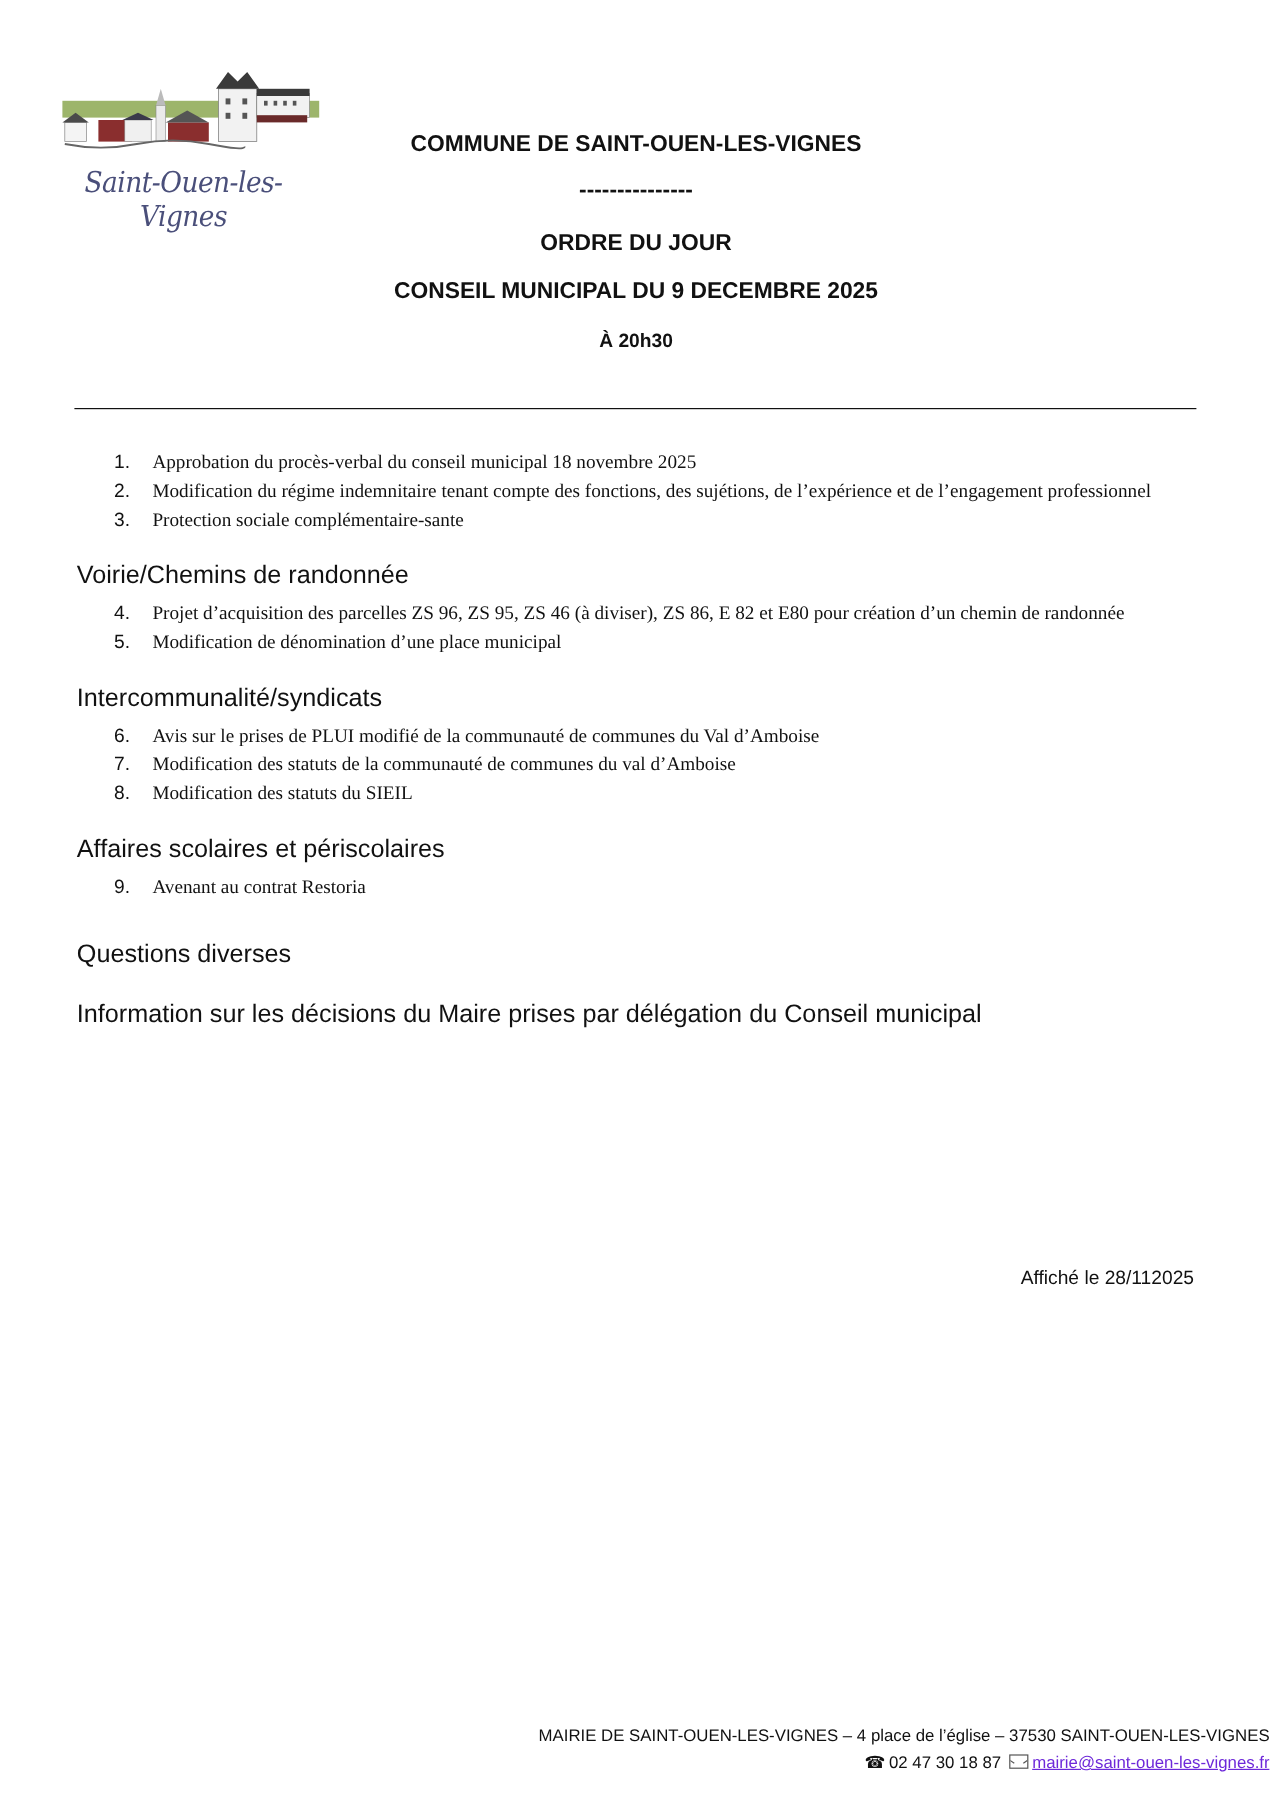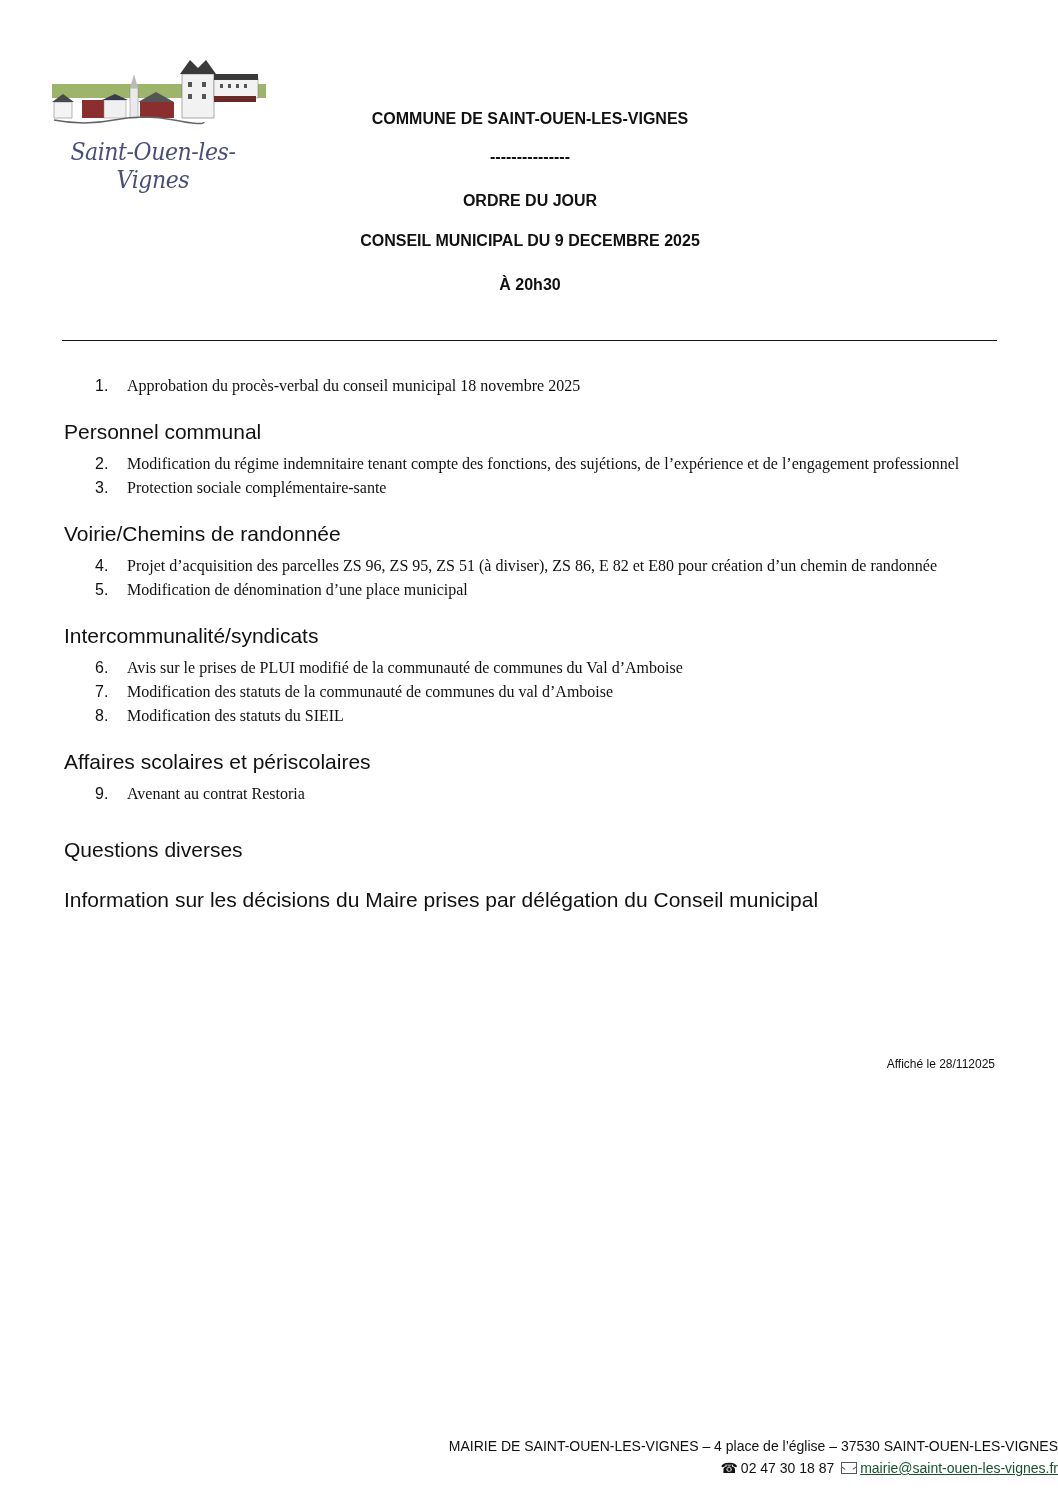--- a/index.html
+++ b/index.html
@@ -7,37 +7,37 @@
       width: 1058px; height: 1497px; position: relative; overflow: hidden;
       font-family: "Liberation Sans", sans-serif; color: #111;
     }
     .logo { position: absolute; left: 44px; top: 56px; width: 232px; height: 124px; }
     .logo svg { display: block; }
     .logo-text {
       position: absolute; left: 4px; top: 82px; width: 228px; text-align: center;
       font-family: "DejaVu Serif", serif; font-style: italic; font-size: 24px;
       color: #4a4f7a; letter-spacing: -0.5px; transform: scaleX(0.92); transform-origin: left;
     }
-    .hdr { position: absolute; left: 280px; width: 500px; text-align: center; font-weight: bold; font-size: 16px; }
+    .hdr { position: absolute; left: 280px; width: 500px; text-align: center; font-weight: bold; font-size: 19px; }
     .h1 { top: 110px; }
     .h2 { top: 148px; }
     .h3 { top: 192px; }
     .h4 { top: 232px; }
     .h5 { top: 276px; font-size: 16px; }
     .rule { position: absolute; left: 62px; width: 935px; top: 340px; height: 0; border-top: 1.5px solid #111; }
     .content { position: absolute; left: 64px; top: 374px; width: 932px; font-size: 16px; line-height: 24px; }
     .item { display: flex; margin: 0; }
     .num { width: 63px; flex: none; text-align: left; padding-left: 31px; box-sizing: border-box; }
     .txt { flex: 1; text-align: justify; font-family: Liberation Serif, serif; }
     .sec { font-size: 21px; line-height: 28px; margin-top: 20px; margin-bottom: 6px; color: #111; }
     .sec.big { margin-top: 22px; }
     .sec.q { margin-top: 30px; }
-    .posted { position: absolute; right: 63px; top: 1057px; font-size: 12px; }
+    .posted { position: absolute; right: 63px; top: 1057px; font-size: 16px; }
     .footer { position: absolute; left: 0; width: 1058px; top: 1435px; text-align: right; font-size: 14px; line-height: 22px; }
-    .footer a { color: #14532d; text-decoration: underline; }
+    .footer a { color: #6d28d9; text-decoration: underline; }
     .ico { display: inline-block; margin: 0 3px; }
     .mail-ico { display: inline-block; width: 14px; height: 10px; border: 1px solid #555; position: relative; vertical-align: -1px; margin: 0 3px; overflow: hidden; }
     .mail-ico::before, .mail-ico::after {
       content: ""; position: absolute; top: -6px; width: 10px; height: 10px; border-bottom: 1px solid #555;
     }
     .mail-ico::before { left: -3px; transform: rotate(35deg); }
     .mail-ico::after { right: -3px; transform: rotate(-35deg); }
   </style>
 </head>
 <body>
@@ -85,34 +85,33 @@
 <div class="hdr h5">À 20h30</div>
 
 <div class="rule"></div>
 
 <div class="content">
   <div class="item">
     <span class="num">1.</span>
     <span class="txt">Approbation du procès-verbal du conseil municipal 18 novembre 2025</span>
   </div>
 
-  <div class="sec">Personnel communal</div>
   <div class="item">
     <span class="num">2.</span>
     <span class="txt">Modification du régime indemnitaire tenant compte des fonctions, des sujétions, de l’expérience et de l’engagement professionnel</span>
   </div>
   <div class="item">
     <span class="num">3.</span>
     <span class="txt">Protection sociale complémentaire-sante</span>
   </div>
 
   <div class="sec">Voirie/Chemins de randonnée</div>
   <div class="item">
     <span class="num">4.</span>
-    <span class="txt">Projet d’acquisition des parcelles ZS 96, ZS 95, ZS 51 (à diviser), ZS 86, E 82 et E80 pour création d’un chemin de randonnée</span>
+    <span class="txt">Projet d’acquisition des parcelles ZS 96, ZS 95, ZS 46 (à diviser), ZS 86, E 82 et E80 pour création d’un chemin de randonnée</span>
   </div>
   <div class="item">
     <span class="num">5.</span>
     <span class="txt">Modification de dénomination d’une place municipal</span>
   </div>
 
   <div class="sec">Intercommunalité/syndicats</div>
   <div class="item">
     <span class="num">6.</span>
     <span class="txt">Avis sur le prises de PLUI modifié de la communauté de communes du Val d’Amboise</span>

